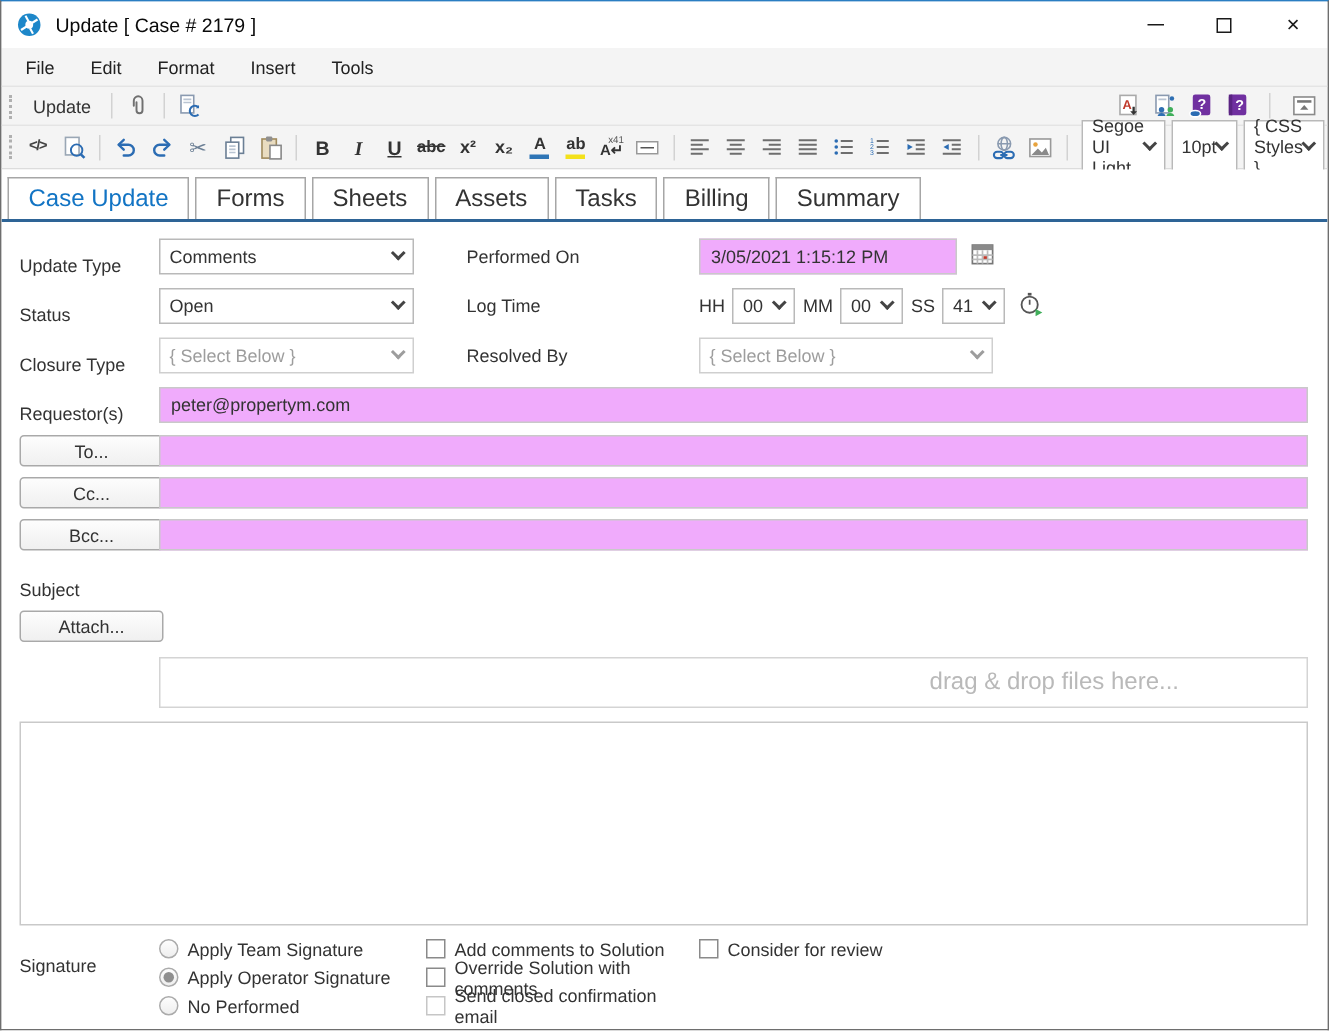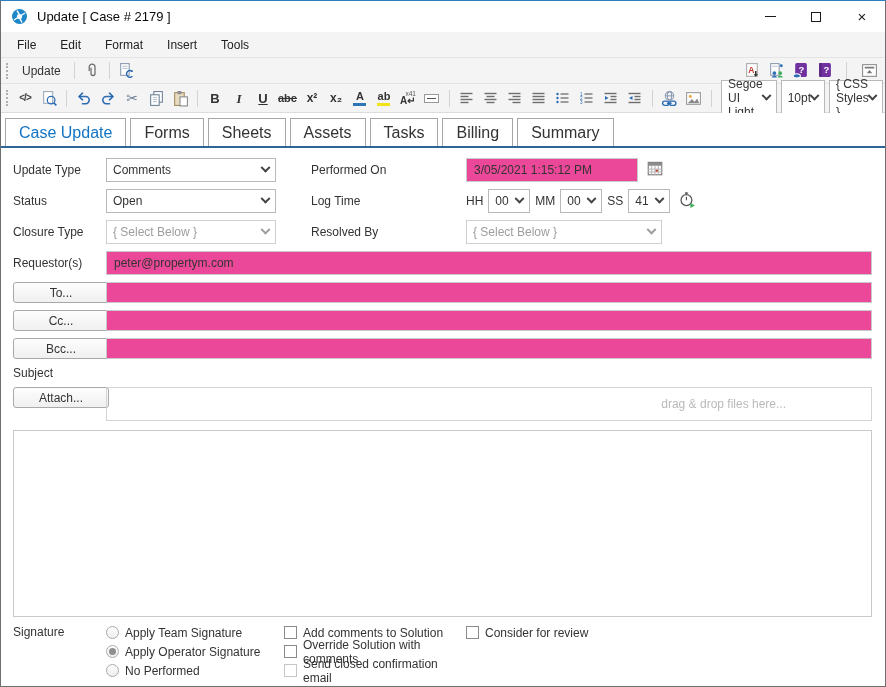--- a/index.html
+++ b/index.html
@@ -50,37 +50,37 @@
   .selectbox .chev { margin-left: auto; width: 7px; height: 7px; border-right: 2px solid #444; border-bottom: 2px solid #444; transform: rotate(45deg) translate(-2px,-2px); flex: 0 0 auto; }
   .toolbar .selectbox { margin-left: 4px; }
   
   .tabbar { background: #fff; padding: 5px 4px 0 4px; flex: 0 0 auto; border-bottom: 2px solid #2e6496; }
   .tabs { display: flex; gap: 4px; }
   .tab { border: 1px solid #a6a6a6; border-bottom: none; background: #fff; font-size: 16px; color: #333; padding: 5px 13px 4px 13px; }
   .tab.active { color: #1274c4; }
   
   .content { flex: 1 1 auto; background: #fff; padding: 10px 13px 4px 12px; display: flex; flex-direction: column; overflow: hidden; }
   .frow { display: flex; align-items: center; margin-bottom: 7px; flex: 0 0 auto; }
-  .flabel { width: 93px; font-size: 12px; color: #333; flex: 0 0 auto; }
+  .flabel { width: 93px; font-size: 12px; color: #333; flex: 0 0 auto; margin-top: 12px; }
   .ctrl1 { width: 170px; flex: 0 0 auto; }
   .flabel2 { width: 155px; margin-left: 35px; font-size: 12px; color: #333; flex: 0 0 auto; }
   .selectbox.form { height: 24px; }
   .selectbox.disabled { color: #9d9d9d; border-color: #cfcfcf; }
   .selectbox.disabled .chev { border-color: #9d9d9d; }
-  .textinput { background: #ec4899; border: 1px solid #c9c9c9; height: 24px; display: flex; align-items: center; padding: 0 7px; font-size: 12px; color: #333; }
+  .textinput { background: #f0abfc; border: 1px solid #c9c9c9; height: 24px; display: flex; align-items: center; padding: 0 7px; font-size: 12px; color: #333; }
   .date-input { width: 172px; flex: 0 0 auto; }
   .iconbtn24 { width: 26px; height: 24px; margin-left: 4px; display: flex; align-items: center; justify-content: center; }
   .timelbl { font-size: 12px; color: #333; margin: 0 5px; }
   .timesel { width: 42px; height: 24px; flex: 0 0 auto; }
   .resolved-sel { width: 196px; flex: 0 0 auto; }
   .fullinput { flex: 1 1 auto; }
   .gbtn { width: 96px; height: 21px; background: linear-gradient(#fdfdfd,#f0f0f0); border: 1px solid #a9a9a9; border-radius: 3px; font-size: 12px; color: #333; display: flex; align-items: center; justify-content: center; flex: 0 0 auto; }
   .btncol { width: 93px; flex: 0 0 auto; display: flex; }
   .addrinput { flex: 1 1 auto; height: 21px; }
-  .dropzone { flex: 1 1 auto; height: 34px; border: 1px solid #d4d4d4; display: flex; align-items: center; justify-content: flex-end; padding-right: 85px; font-size: 12px; color: #b9b9b9; }
+  .dropzone { flex: 1 1 auto; height: 34px; border: 1px solid #d4d4d4; display: flex; align-items: center; justify-content: flex-end; padding-right: 85px; font-size: 16px; color: #b9b9b9; margin-top: 31px; }
   .attachrow { align-items: flex-start; }
   .editor { flex: 1 1 auto; border: 1px solid #c9c9c9; margin: 2px 0 6px 0; background: #fff; }
   
   .sig { display: flex; flex: 0 0 auto; padding-bottom: 2px; }
   .sigcol { display: flex; flex-direction: column; }
   .sigcol.radios { width: 178px; }
   .sigcol.checks1 { width: 182px; }
   .sigrow { display: flex; align-items: center; height: 19px; font-size: 12px; color: #333; }
   .radio { width: 13px; height: 13px; border: 1px solid #ababab; border-radius: 50%; background: linear-gradient(#fdfdfd,#eee); margin-right: 6px; flex: 0 0 auto; position: relative; }
   .radio.sel::after { content: ""; position: absolute; left: 2px; top: 2px; width: 7px; height: 7px; border-radius: 50%; background: #8f8f8f; }

